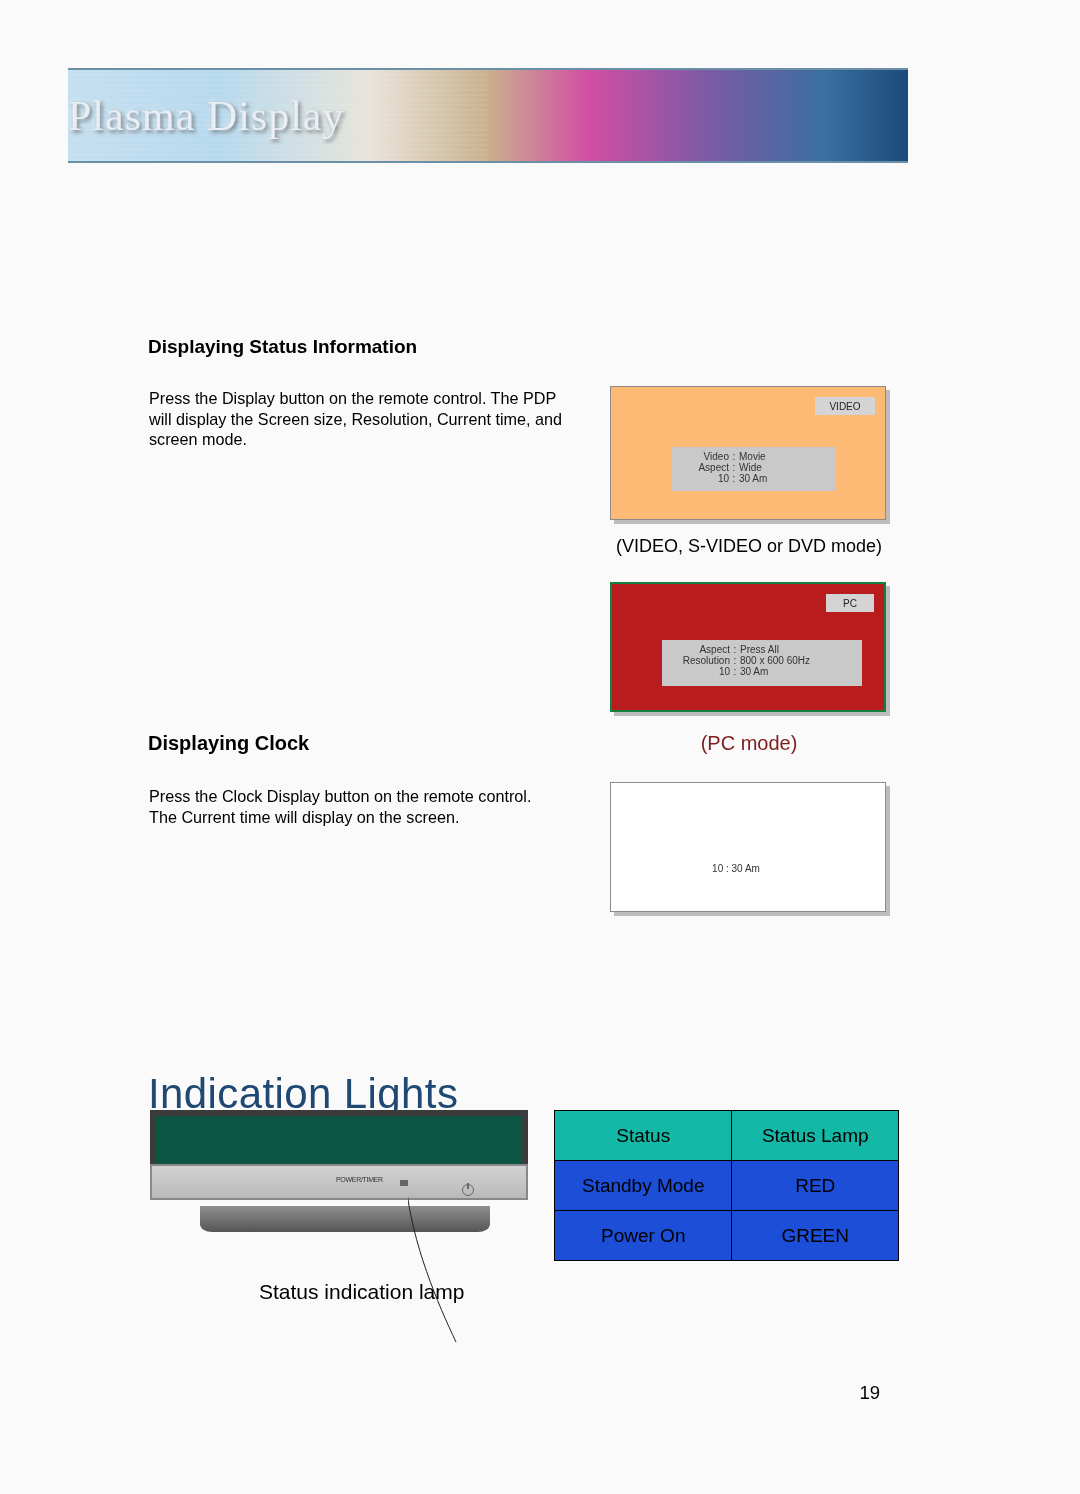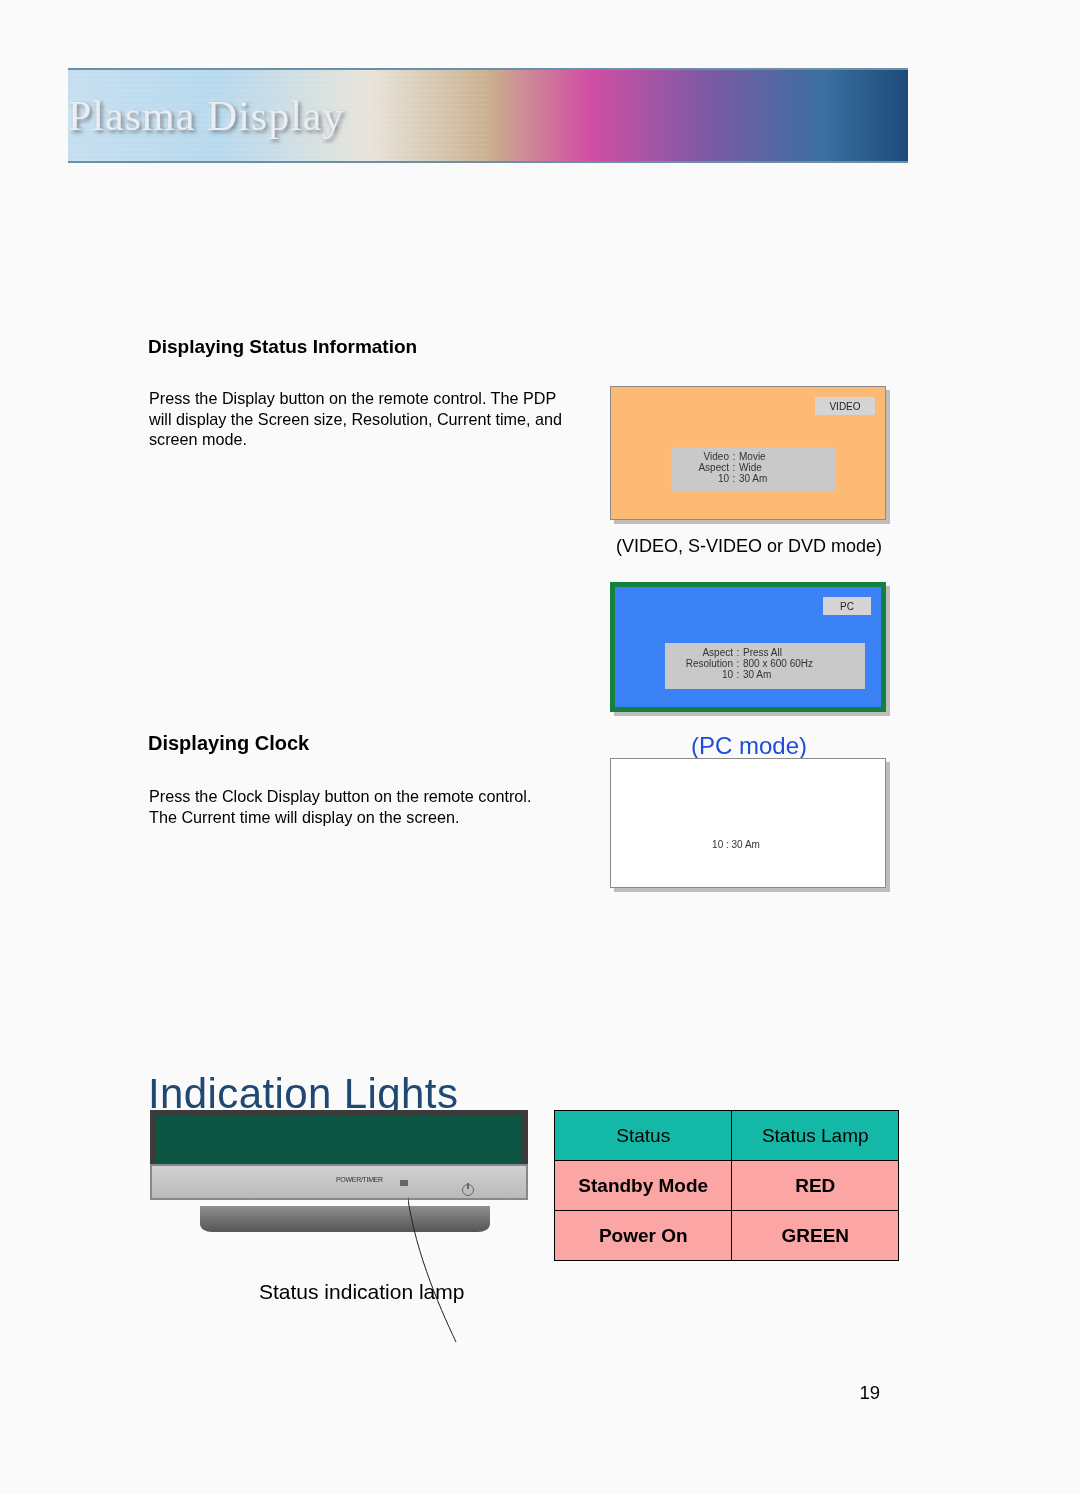--- a/index.html
+++ b/index.html
@@ -115,22 +115,22 @@
     width: 286px;
     text-align: center;
   }
 
   .screen-2 {
     position: absolute;
     left: 610px;
     top: 582px;
     width: 276px;
     height: 130px;
-    background: #3b82f6;
-    border: 5px solid #15803d;
+    background: #b91c1c;
+    border: 2px solid #15803d;
     box-shadow: 4px 4px 0 #bdbdbd;
   }
   .screen-2 .mode-pill {
     position: absolute;
     right: 10px;
     top: 10px;
     width: 48px;
     height: 18px;
     background: #d4d4d4;
     font-size: 10px;
@@ -151,22 +151,22 @@
     padding: 4px 6px;
   }
   .info-row2 { display: flex; }
   .info-label2 { width: 62px; text-align: right; }
   .info-sep2 { width: 10px; text-align: center; }
   .info-val2 { flex: 1; text-align: left; }
   .caption-2 {
     position: absolute;
     left: 606px;
     top: 732px;
-    font-size: 24px;
-    color: #1d4ed8;
+    font-size: 20px;
+    color: #7f1d1d;
     width: 286px;
     text-align: center;
   }
 
   
   .sec2-heading {
     position: absolute;
     left: 148px;
     top: 732px;
     font-size: 20px;
@@ -178,21 +178,21 @@
     left: 149px;
     top: 786px;
     width: 430px;
     font-size: 16.2px;
     color: #000;
     line-height: 1.28;
   }
   .screen-3 {
     position: absolute;
     left: 610px;
-    top: 758px;
+    top: 782px;
     width: 276px;
     height: 130px;
     background: #fff;
     border: 1px solid #8a8a8a;
     box-shadow: 4px 4px 0 #bdbdbd;
   }
   .screen-3 .clock-box {
     position: absolute;
     left: 60px;
     top: 80px;
@@ -294,23 +294,23 @@
     left: 554px;
     top: 1110px;
     border-collapse: collapse;
     width: 345px;
   }
   .status-table th, .status-table td {
     border: 1.5px solid #000;
     height: 50px;
     font-size: 19px;
     color: #000;
-    font-weight: 700;
+    font-weight: 400;
     text-align: center;
-    background: #fca5a5;
+    background: #1d4ed8;
   }
   .status-table th {
     background: #14b8a6;
     font-weight: 400;
   }
   .status-table .c1 { width: 178px; }
   .status-table .c2 { width: 167px; }
 
   .page-num {
     position: absolute;

